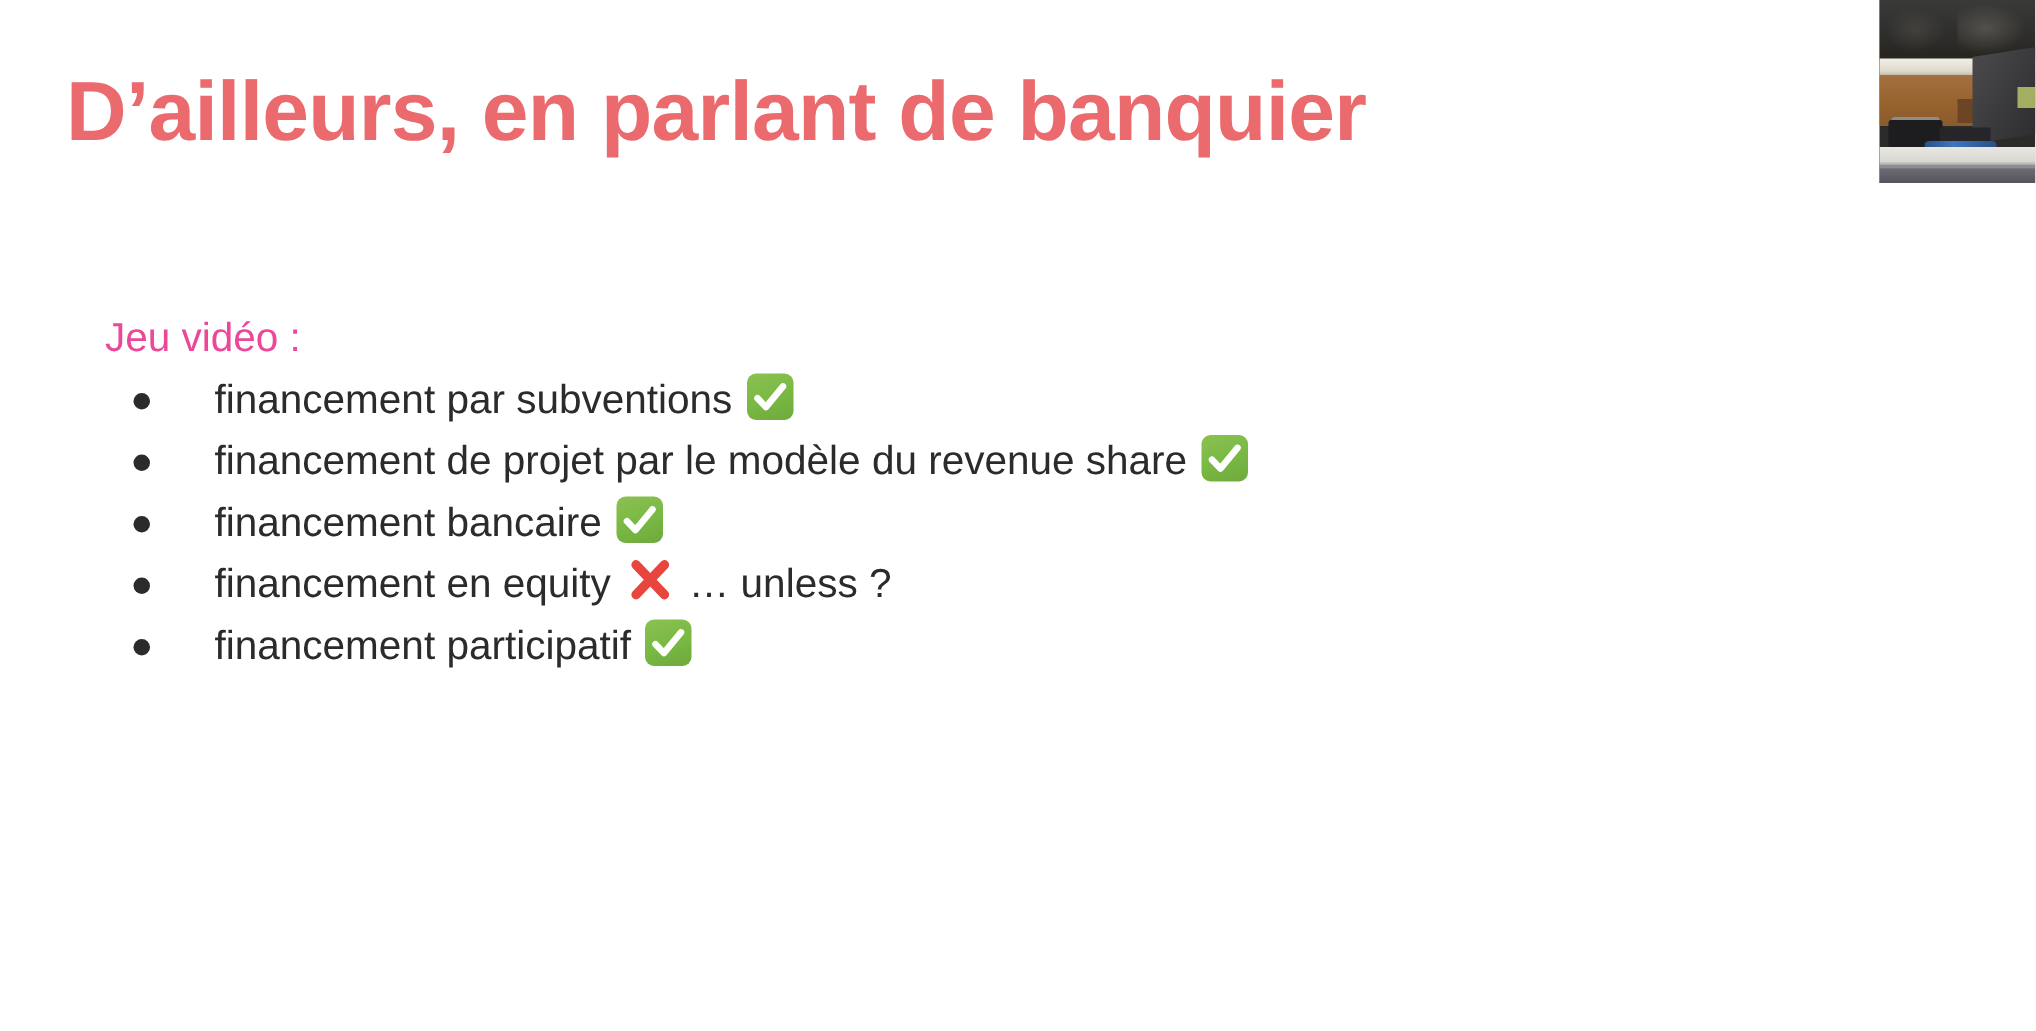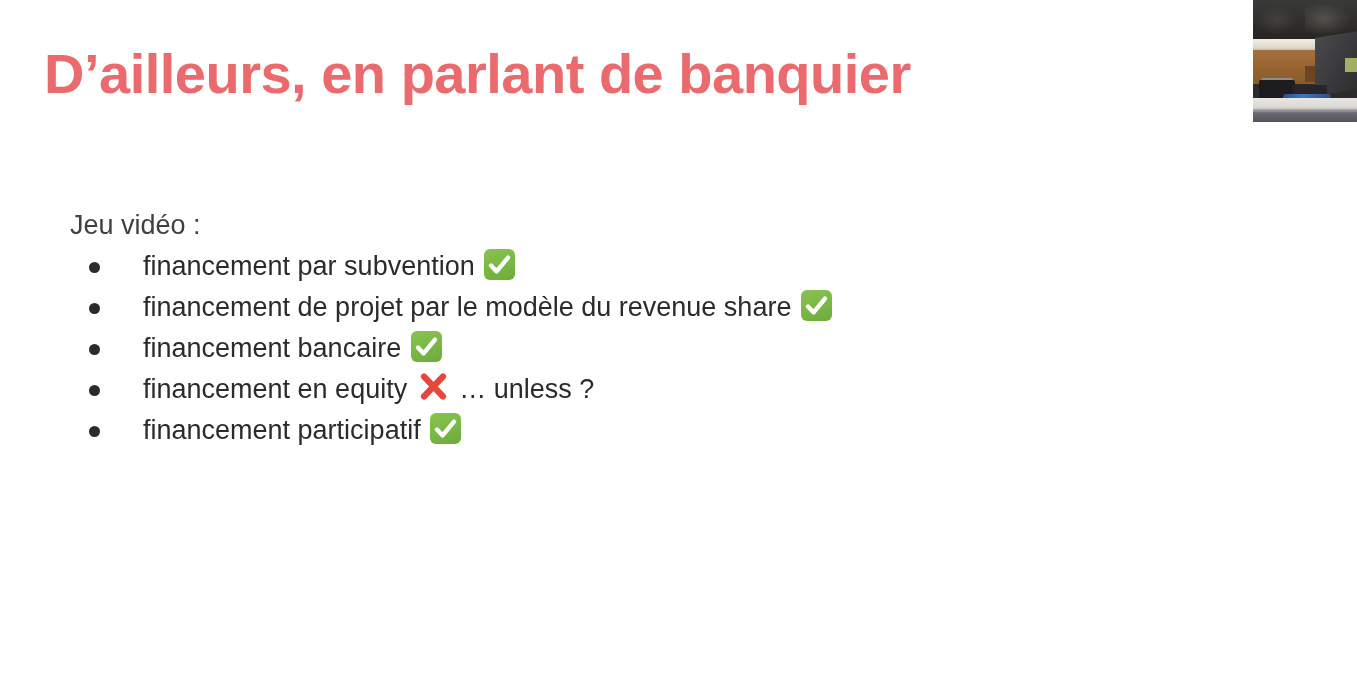--- a/index.html
+++ b/index.html
@@ -39,21 +39,21 @@
     top: 205px;
     width: 1250px;
     color: #2b2b2b;
     font-size: 27px;
     line-height: 41px;
   }
 
   .section-heading {
     font-size: 27px;
     line-height: 41px;
-    color: #404040;
+    color: #ec4899;
     white-space: nowrap;
   }
 
   .bullet-list {
     list-style: none;
     margin: 0;
     padding: 0;
   }
 
   .bullet-item {
@@ -214,21 +214,21 @@
 
   <div class="body-content">
 
     <div class="section">
       <div class="section-heading">Jeu vidéo :</div>
 
       <ul class="bullet-list">
 
         <li class="bullet-item">
           <span class="bullet-dot"></span>
-          <span>financement par subvention</span>
+          <span>financement par subventions</span>
           <span class="emoji emoji-check">
             <svg width="31" height="31" viewBox="0 0 31 31">
               <path d="M7 16.5 L12.6 22.4 L24 8.6" fill="none" stroke="#ffffff" stroke-width="4.4" stroke-linecap="round" stroke-linejoin="round"></path>
             </svg>
           </span>
         </li>
 
         <li class="bullet-item">
           <span class="bullet-dot"></span>
           <span>financement de projet par le modèle du revenue share</span>

